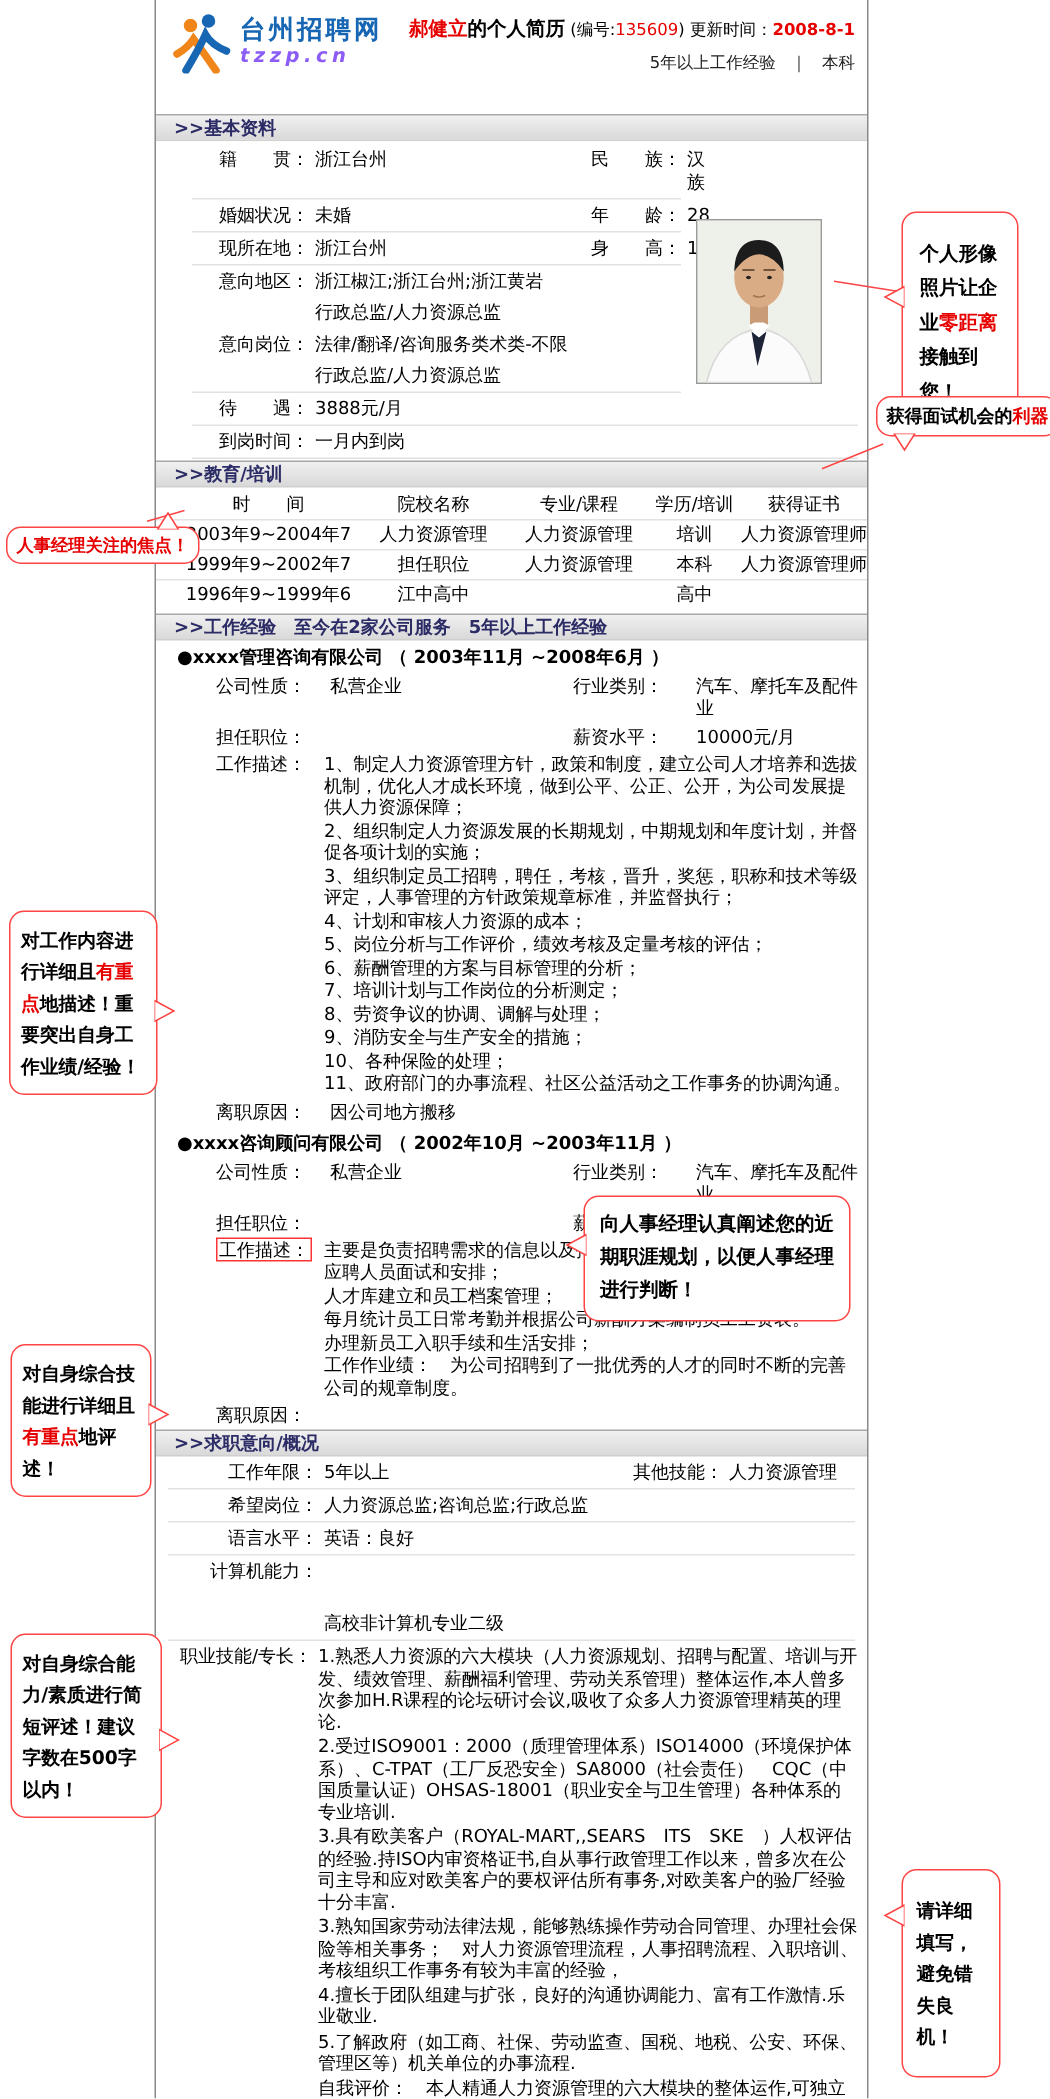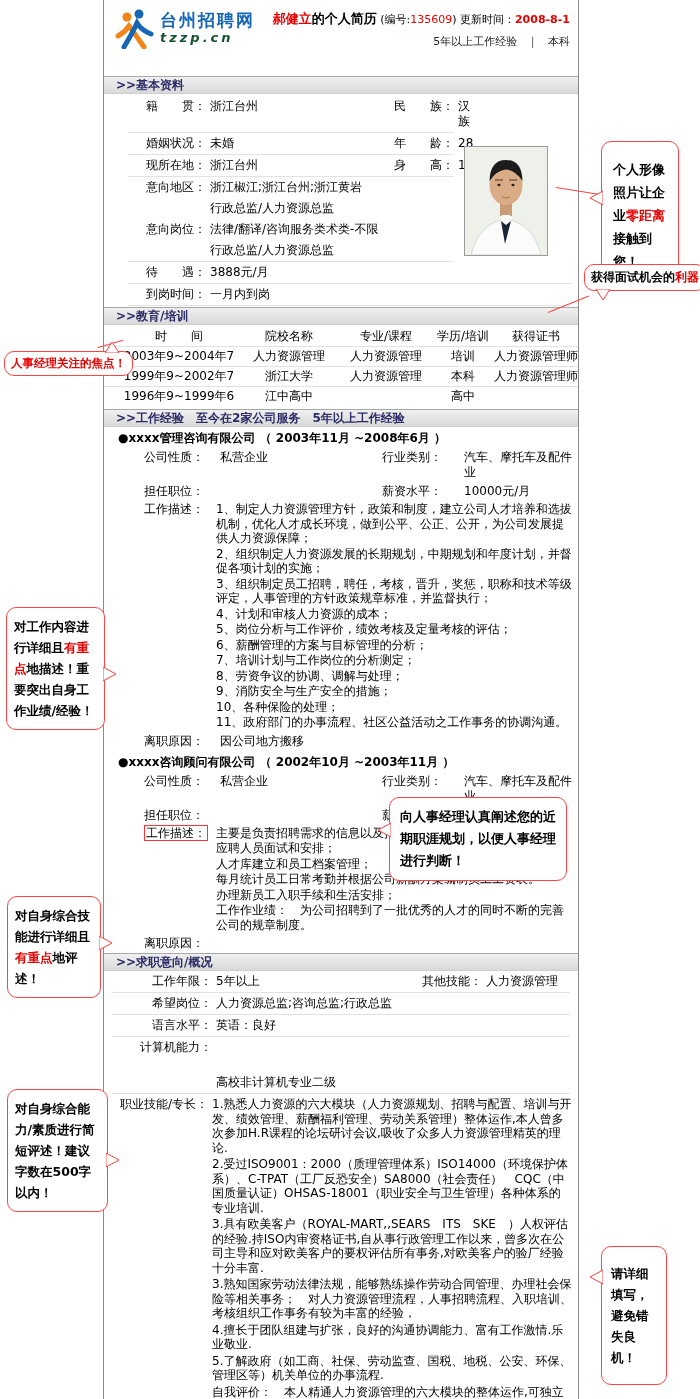--- a/index.html
+++ b/index.html
@@ -7,21 +7,21 @@
         font-family:"DejaVu Sans",sans-serif;font-size:12px;color:#000;}
   .panel{position:relative;margin-left:103px;width:476px;min-height:1345px;
          border-left:1px solid #8a8a8a;border-right:1px solid #8a8a8a;background:#fff;box-sizing:border-box;}
   .red{color:#e60000;}
   .b{font-weight:bold;}
   
   .hdr{position:relative;height:76px;}
   .logo{position:absolute;left:10px;top:7px;display:flex;align-items:center;cursor:pointer;}
   .logo-text{margin-left:4px;}
   .logo-name{color:#1766b3;font-weight:bold;font-size:17px;letter-spacing:2px;line-height:19px;}
-  .logo-url{color:#14532d;font-weight:bold;font-style:italic;font-size:13px;letter-spacing:3px;line-height:15px;}
+  .logo-url{color:#8b5cf6;font-weight:bold;font-style:italic;font-size:13px;letter-spacing:3px;line-height:15px;}
   .hdr-right{position:absolute;right:8px;top:10px;text-align:right;}
   .hdr-title{font-size:13px;}
   .hdr-title .sm{font-size:11px;font-weight:normal;}
   .hdr-sub{font-size:11px;margin-top:6px;color:#222;}
   .hdr-sub .divider{margin:0 10px;}
   
   .sec-bar{height:16px;line-height:16px;background:linear-gradient(#f0f0f0,#d9d9d9);
            border-top:1px solid #a8a8a8;border-bottom:1px solid #cfcfcf;
            color:#2b2b66;font-weight:bold;font-size:12px;padding-left:12px;}
   
@@ -183,21 +183,21 @@
           <div class="edu-row">
             <span>2003年9~2004年7</span>
             <span>人力资源管理</span>
             <span>人力资源管理</span>
             <span>培训</span>
             <span>人力资源管理师</span>
           </div>
 
           <div class="edu-row">
             <span>1999年9~2002年7</span>
-            <span>浙江大学</span>
+            <span>担任职位</span>
             <span>人力资源管理</span>
             <span>本科</span>
             <span>人力资源管理师</span>
           </div>
 
           <div class="edu-row">
             <span>1996年9~1999年6</span>
             <span>江中高中</span>
             <span></span>
             <span>高中</span>

